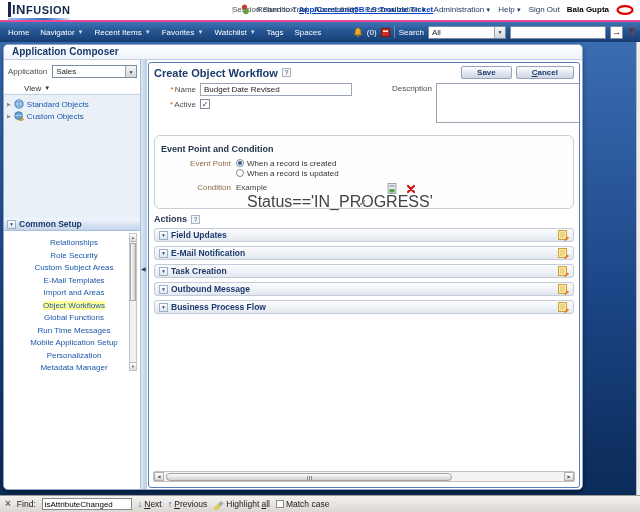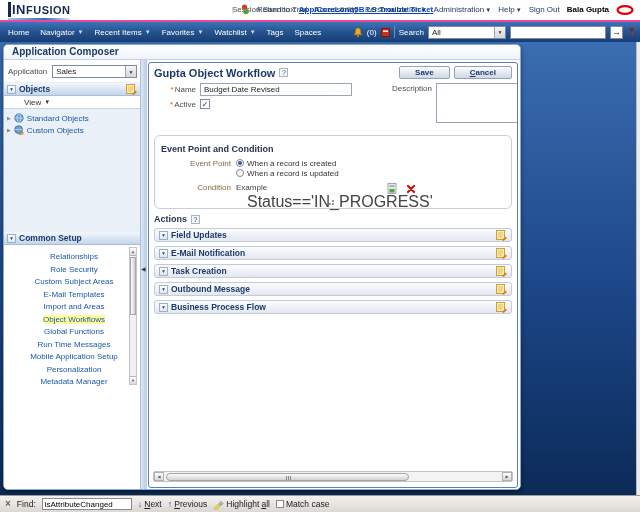--- a/index.html
+++ b/index.html
@@ -42,21 +42,21 @@
   .go-btn{width:13px;height:13px;background:#fff;border:1px solid #7b8aa5;display:flex;align-items:center;
     justify-content:center;font-size:9px;color:#111;cursor:pointer;}
 
   
   #pagebg{position:absolute;top:42px;left:0;width:640px;height:453px;
     background:linear-gradient(#3a6db1,#1c4687 55%,#0b2b58);}
   #right-strip{position:absolute;top:0;right:0;width:4px;height:453px;background:#ececec;
     border-left:1px solid #b9b9b9;}
 
   
-  #container{position:absolute;top:2px;left:3px;width:518px;height:446px;background:#fff;
+  #container{position:absolute;top:2px;left:3px;width:580px;height:446px;background:#fff;
     border:1px solid #8fa9cc;border-radius:5px;overflow:hidden;box-shadow:0 2px 4px rgba(0,0,0,.45);}
   #app-header{height:15px;background:linear-gradient(#ffffff,#eef3fa);border-bottom:1px solid #c3d0e2;
     font-size:10px;font-weight:bold;color:#1b3a6b;padding:1px 0 0 8px;}
   #content-row{display:flex;height:430px;}
 
   
   #sidebar{width:136px;background:#fff;position:relative;flex:none;}
   #app-row{display:flex;align-items:center;gap:5px;padding:5px 3px 4px 4px;font-size:8px;color:#4a4a4a;}
   .panel-hdr{height:14px;background:linear-gradient(#f3f7fc,#d8e4f2 55%,#c5d6ea);
     border-top:1px solid #e9eff7;border-bottom:1px solid #a9bdd7;display:flex;align-items:center;
@@ -253,29 +253,20 @@
 
       <div id="sidebar">
         <div id="app-row">
           <span>Application</span>
           <div class="mini-sel" style="width:88px;">
             <span>Sales</span>
             <span class="selbtn">▼</span>
           </div>
         </div>
 
-        <div class="panel-hdr">
-          <span class="boxcaret">▼</span>
-          <span class="ttl">Objects</span>
-          <svg width="11" height="12" viewBox="0 0 11 12">
-            <rect x="0.5" y="1.5" width="8" height="9" fill="#ffe9a8" stroke="#c9a23f"></rect>
-            <path d="M2 4h5 M2 6h5 M2 8h4" stroke="#d8b254" stroke-width="0.8"></path>
-            <path d="M6 11 L9.5 7.5 L11 9 L7.5 12 Z" fill="#e07b1f"></path>
-          </svg>
-        </div>
 
         <div id="view-bar">
           <span>View</span>
           <span class="caret" style="color:#333;">▼</span>
         </div>
 
         <div id="tree-area">
           <div class="tree-row">
             <span class="twisty">▶</span>
             <svg width="10" height="10" viewBox="0 0 10 10">
@@ -390,21 +381,21 @@
         </div>
       </div>
 
       <div id="splitter">
         <span class="handle">◀</span>
       </div>
 
       <div id="main-wrap">
         <div id="main-panel">
           <div id="main-hdr">
-            <span id="main-title">Gupta Object Workflow</span>
+            <span id="main-title">Create Object Workflow</span>
             <span class="help-box">?</span>
             <div id="hdr-btns">
               <button class="btn">Save</button>
               <button class="btn"><span class="ak">Cancel</span></button>
             </div>
           </div>
 
           <div id="form-area">
             <div class="frow">
               <span class="flabel"><span class="req">*</span><span>Name</span></span>

